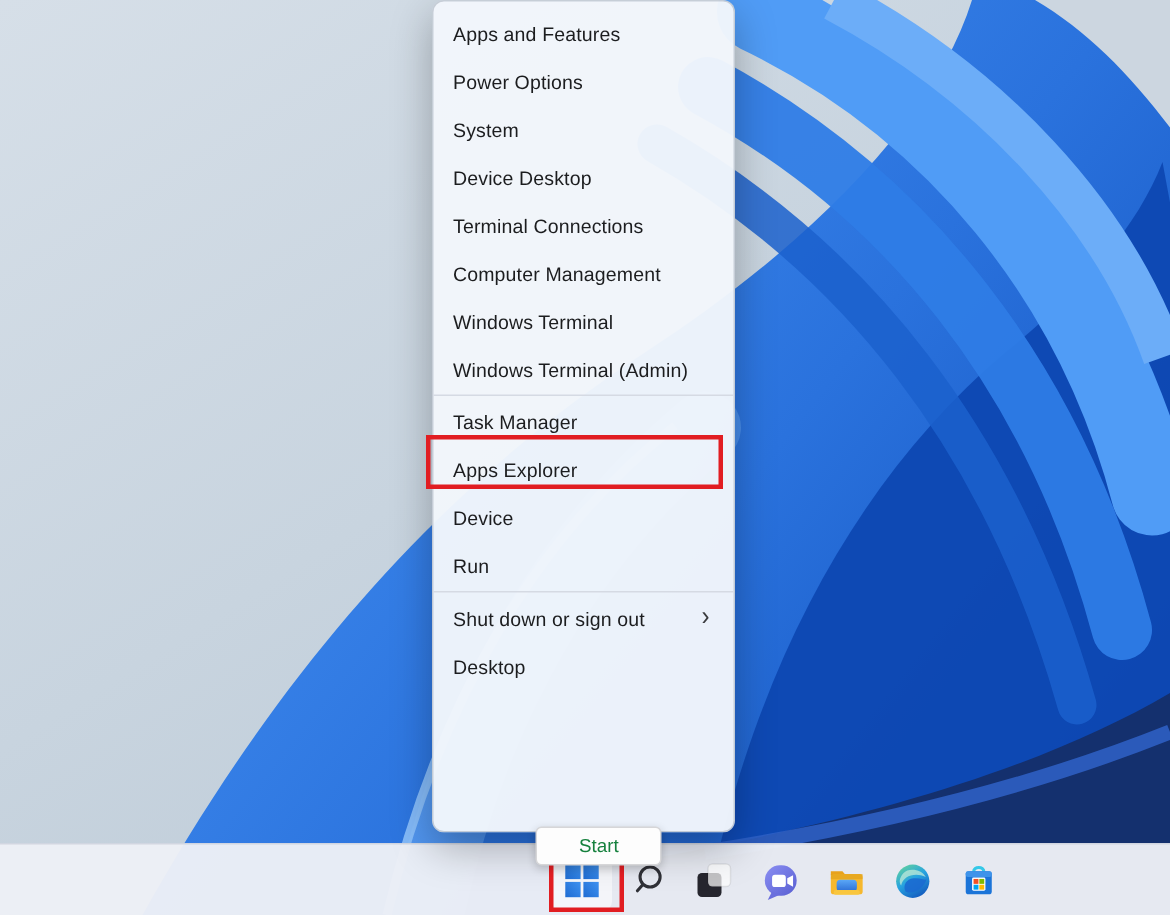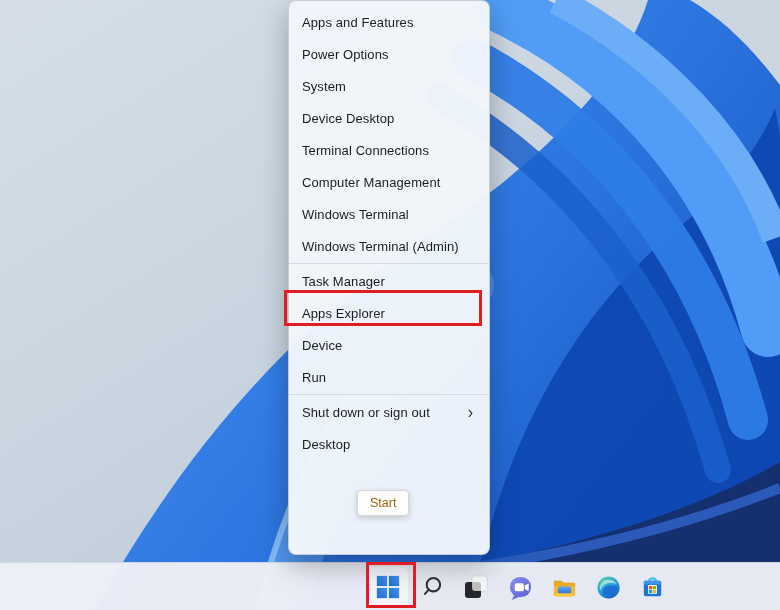--- a/index.html
+++ b/index.html
@@ -27,23 +27,23 @@
   .mi-label{font-size:13px;color:#1c1d1f;letter-spacing:0.1px;white-space:nowrap;}
   .chev{margin-left:auto;font-size:16px;line-height:1;color:#3a3b3e;transform:scaleY(1.15);}
   .sep{height:3px;display:flex;align-items:center;}
   .sep::before{content:"";display:block;width:100%;height:1px;background:#d5dae3;}
   
   .hl-box{position:absolute;border:3px solid #e11d22;z-index:4;pointer-events:none;}
   #hl-menu{left:284px;top:290px;width:192px;height:30px;}
   #hl-start{left:366px;top:562px;width:44px;height:40px;}
   
   #start-tooltip{
-    position:absolute;left:357px;top:490px;z-index:6;
+    position:absolute;left:357px;top:551px;z-index:6;
     background:#fdfdfd;border:1px solid #d6d6d8;border-radius:4px;
-    padding:5px 12px;font-size:12.5px;color:#a16207;
+    padding:5px 28px;font-size:12.5px;color:#15803d;
     box-shadow:0 2px 6px rgba(0,0,0,0.18);white-space:nowrap;
   }
   
   #taskbar{
     position:absolute;left:0;right:0;top:562px;height:48px;z-index:2;
     background:rgba(237,239,246,0.97);
     border-top:1px solid rgba(198,204,216,0.7);
   }
   #tb-icons{
     position:absolute;left:368px;top:2px;display:flex;gap:4px;align-items:center;height:44px;

